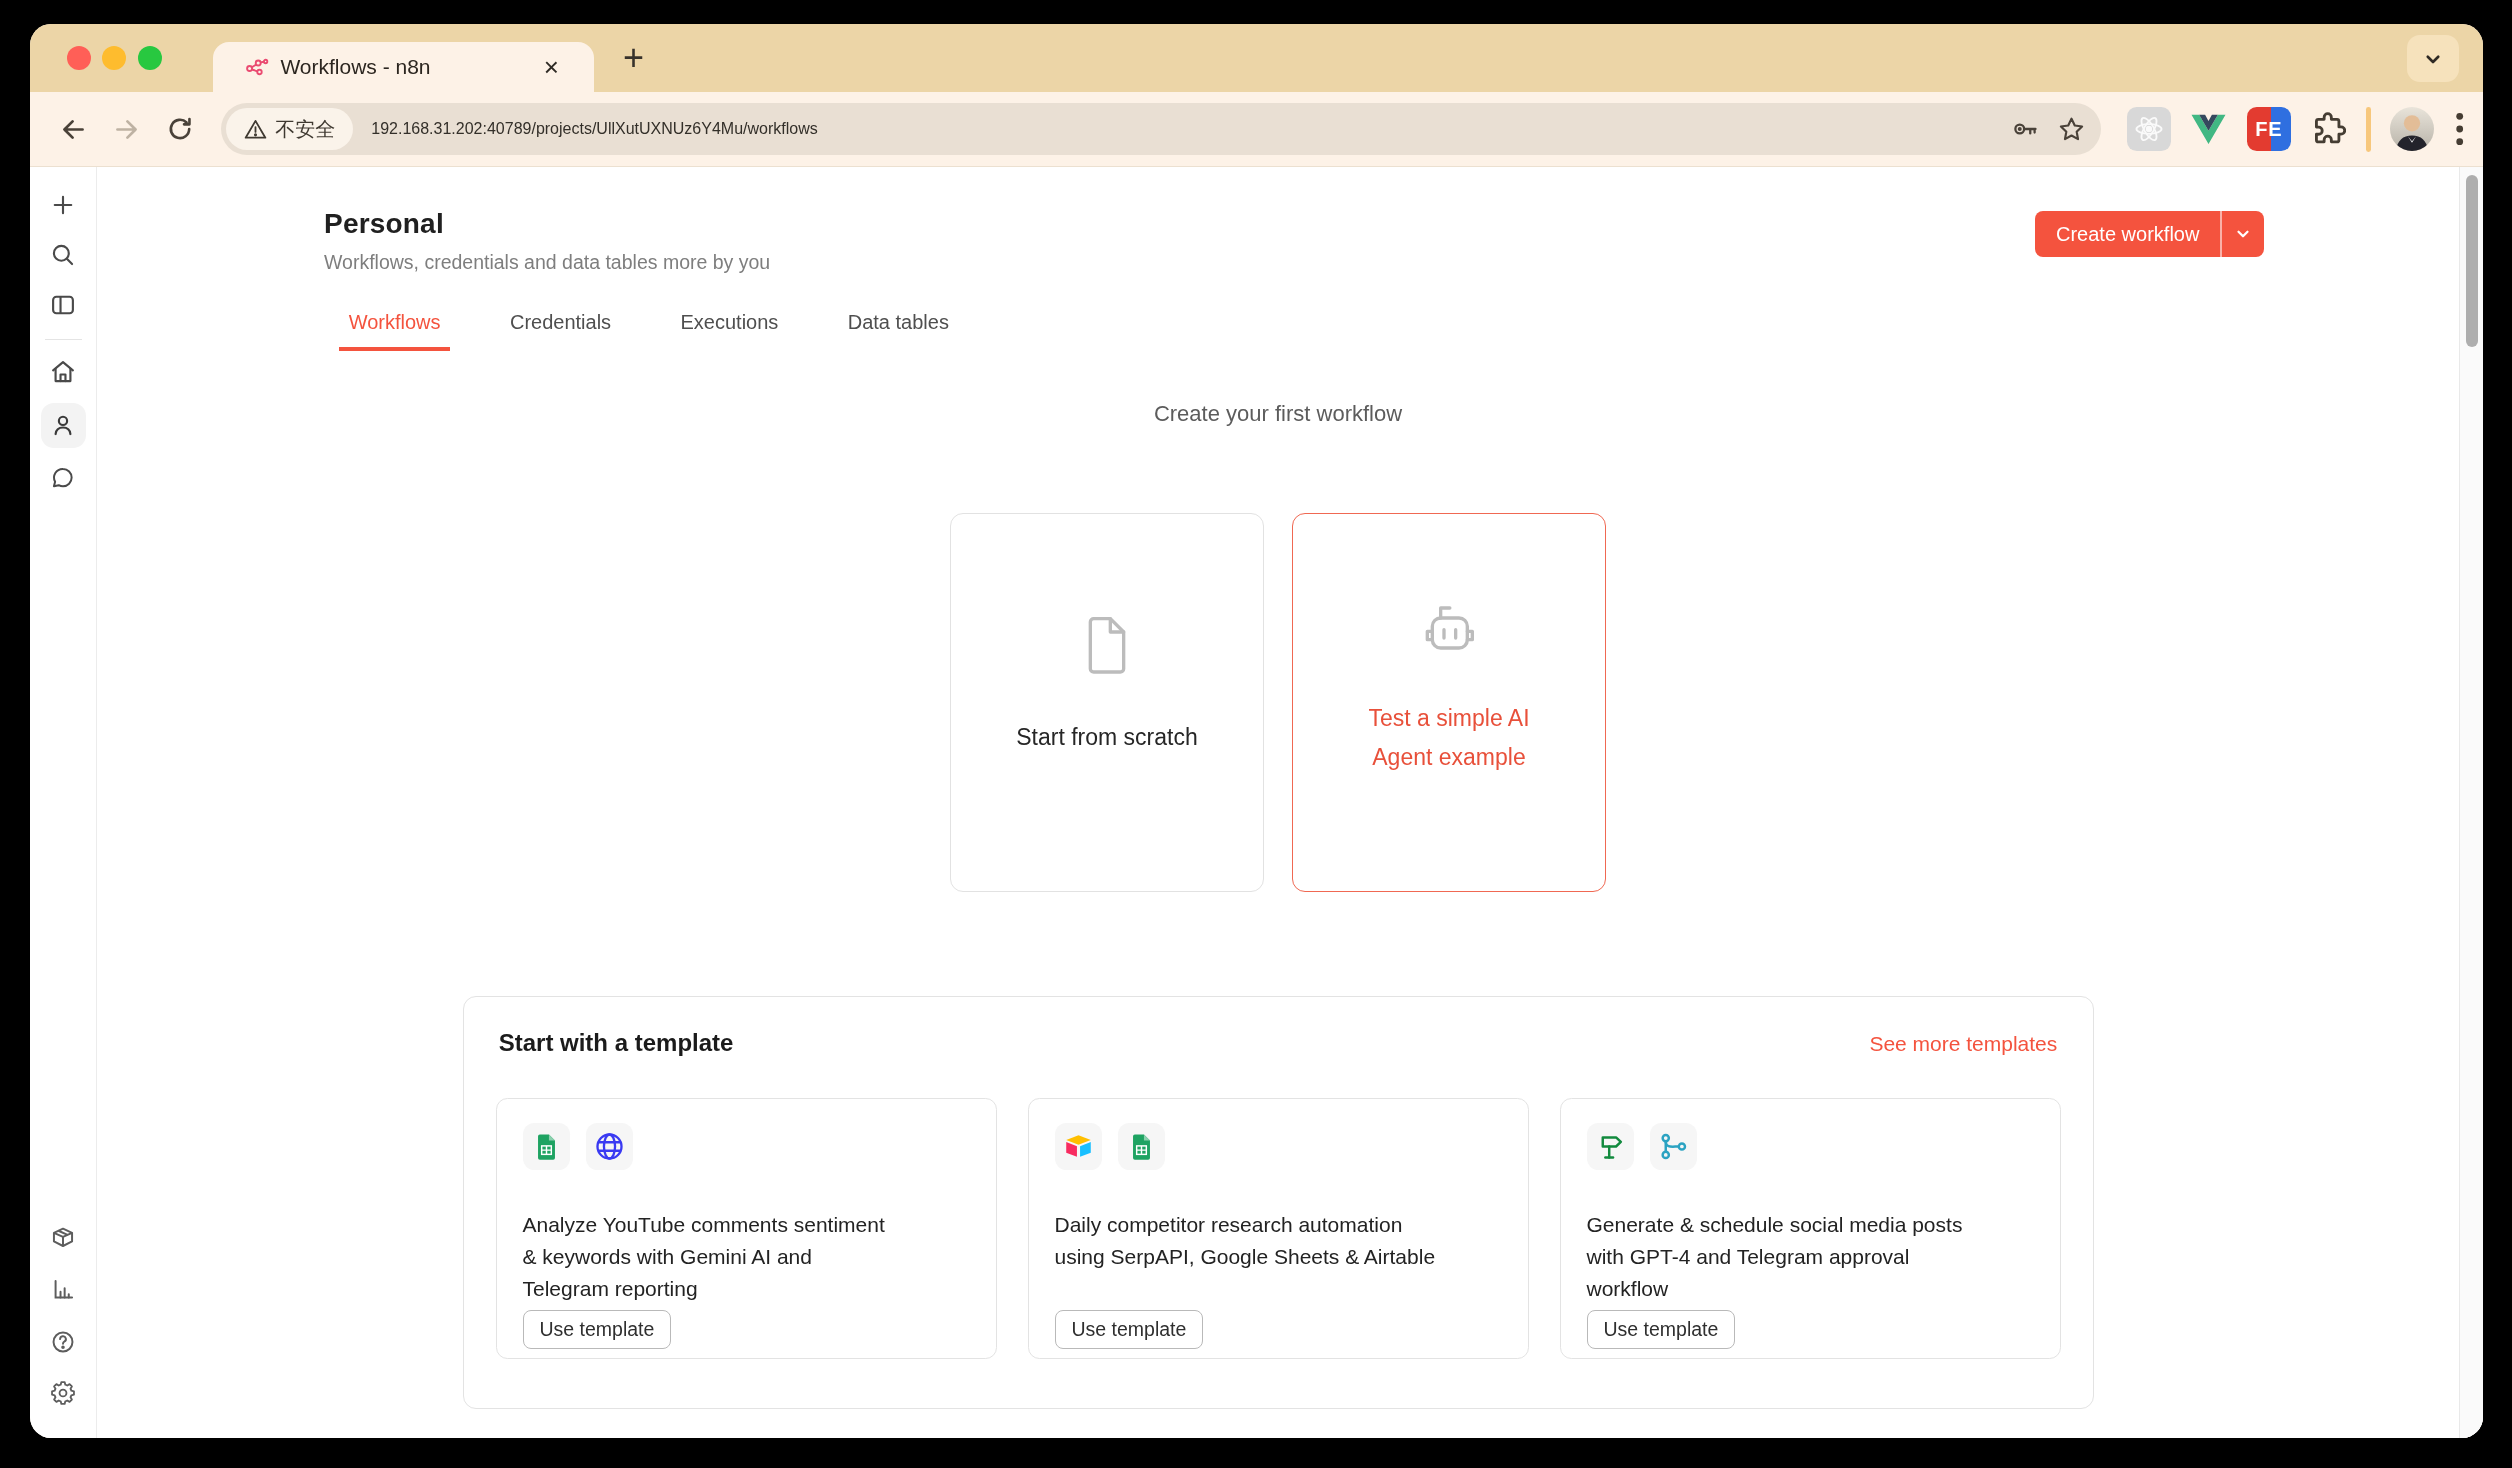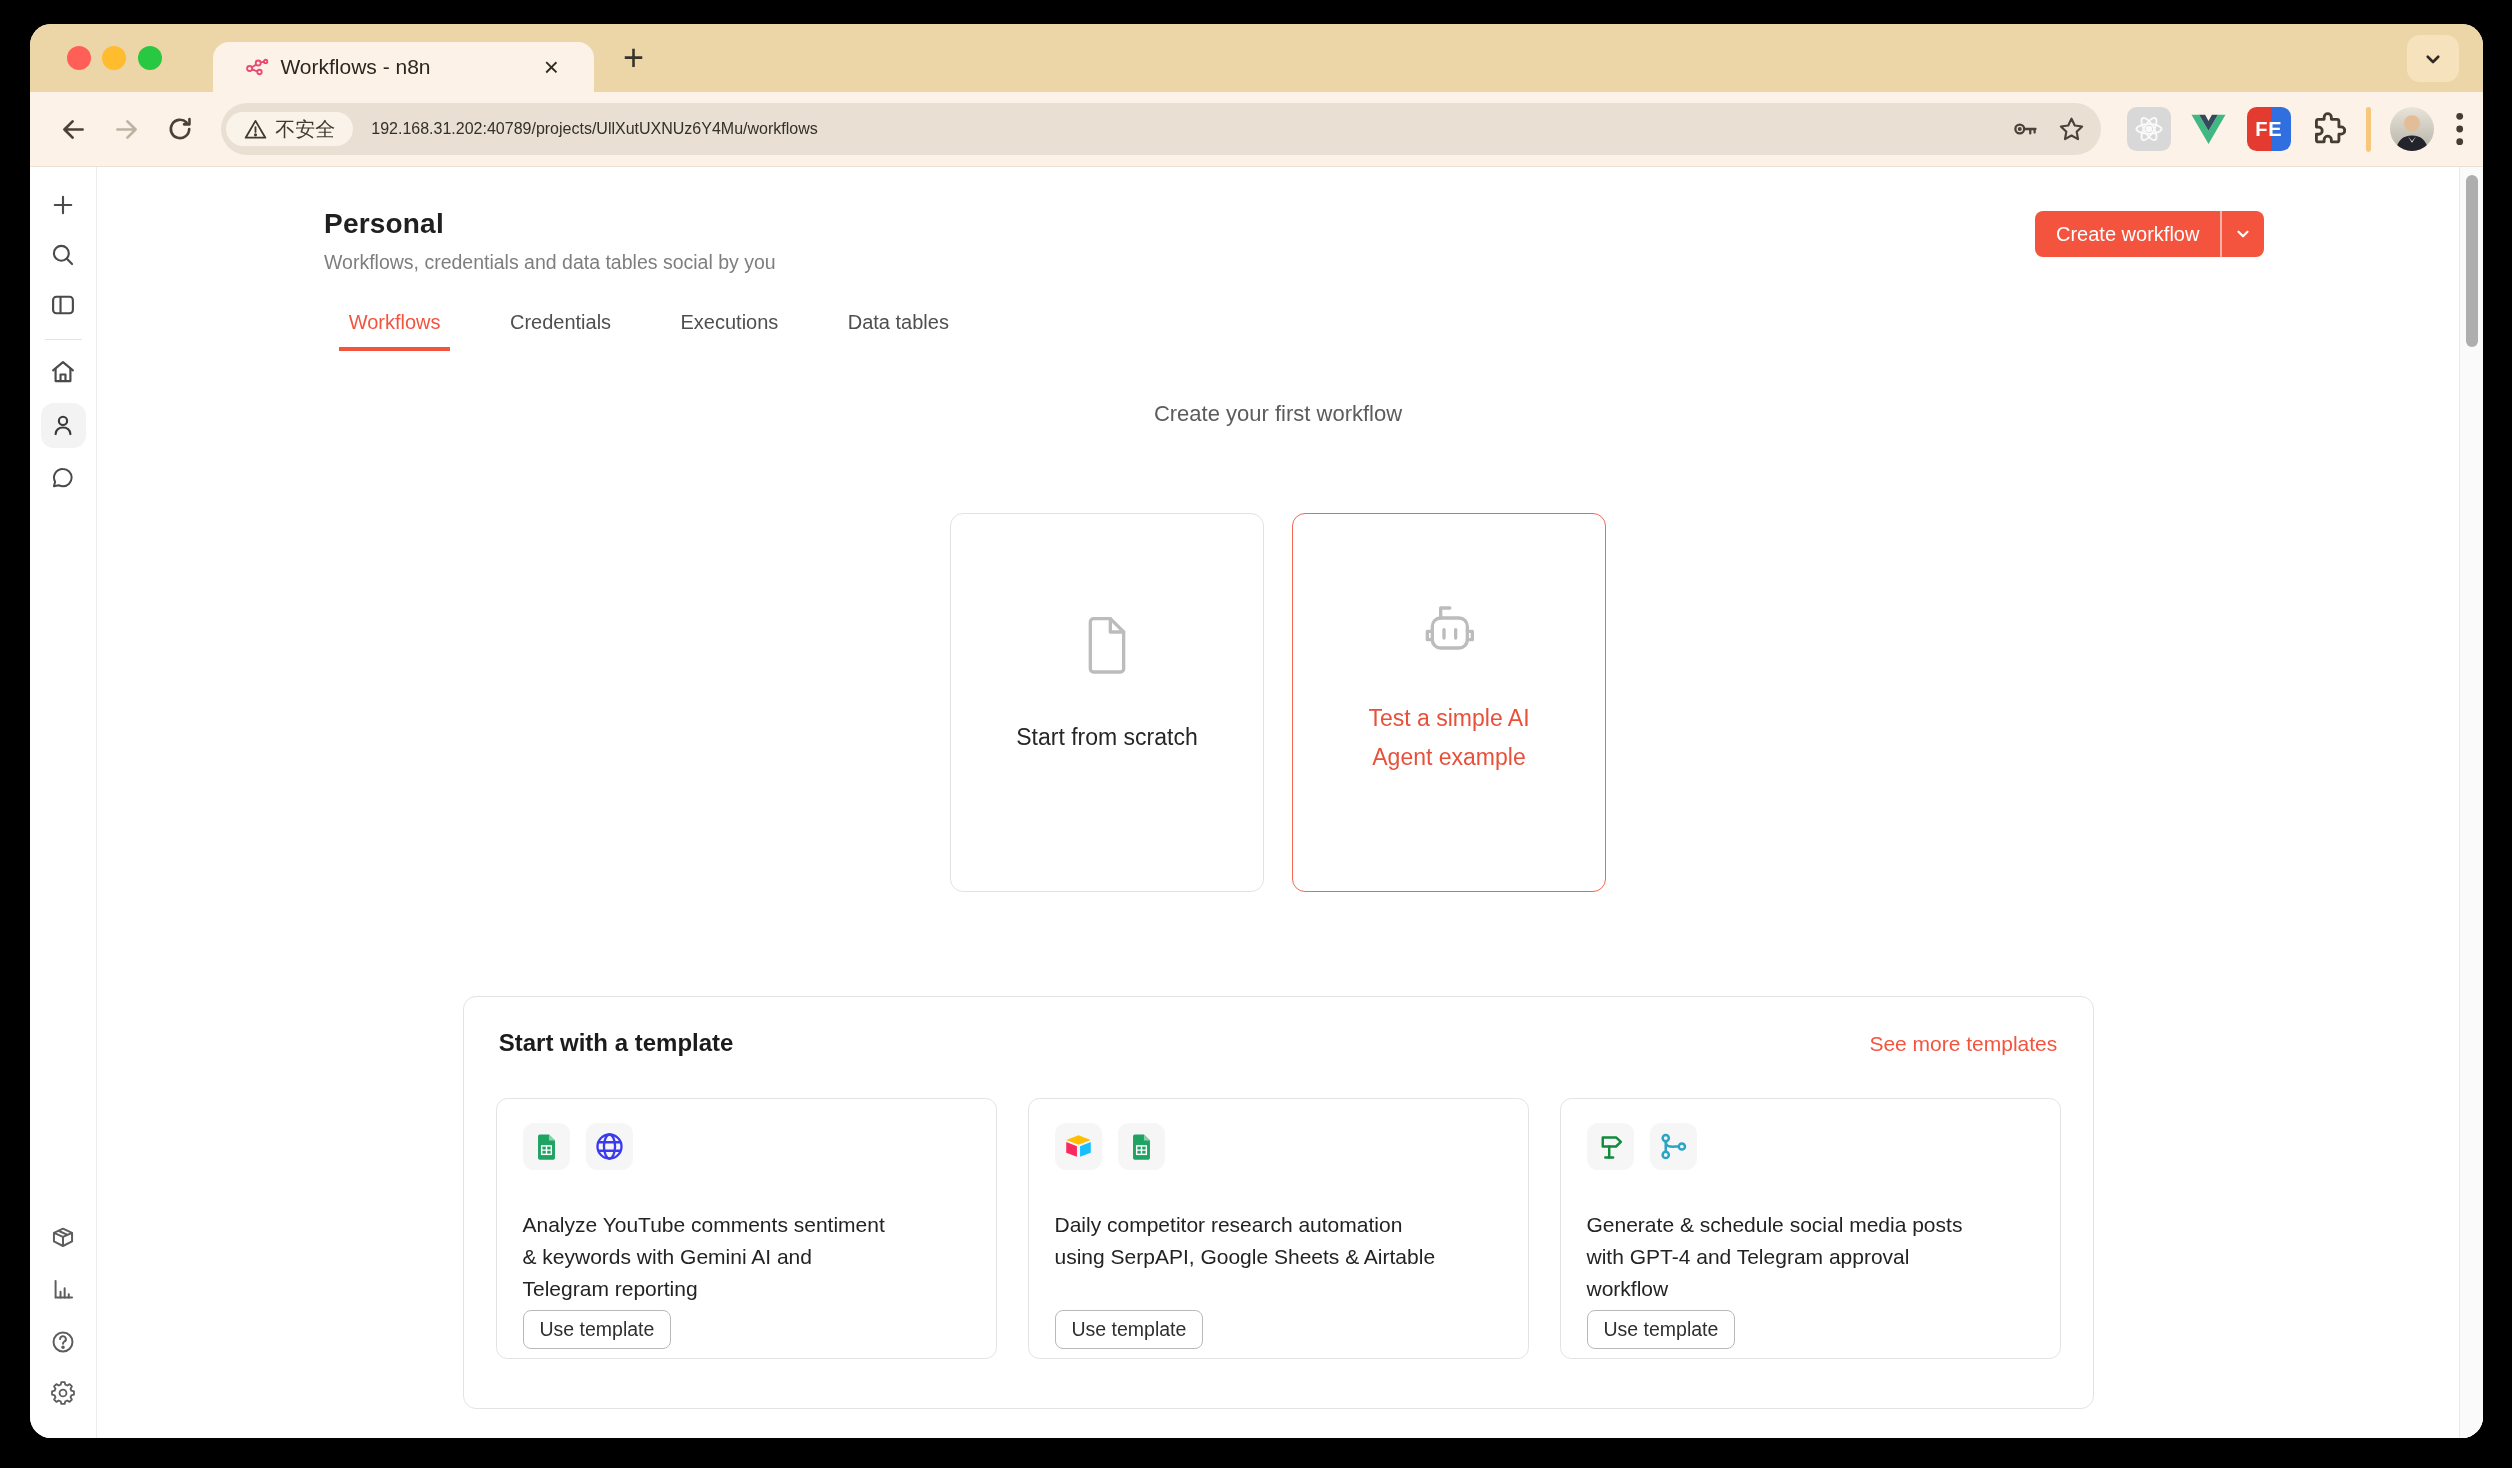--- a/index.html
+++ b/index.html
@@ -14,21 +14,21 @@
   .btab { position:absolute; left:183px; bottom:0; width:381px; height:50px; background:#fdf2e7; border-radius:16px 16px 0 0; display:flex; align-items:center; padding:0 32px; gap:11.4px; }
   .btab-title { flex:1; font-size:21px; color:#2c2620; white-space:nowrap; overflow:hidden; }
   .btab-close { font-size:26px; color:#2e2a24; line-height:1; padding:0 3.2px; }
   .newtab { position:absolute; left:581px; top:11.4px; width:45px; height:45px; display:flex; align-items:center; justify-content:center; font-size:36px; font-weight:300; color:#37322b; }
   .tabsearch { position:absolute; right:24px; top:11.4px; width:52px; height:47px; border-radius:13px; background:#f6e2bc; display:flex; align-items:center; justify-content:center; }
 
   
   .toolbar { height:75px; background:#fdf2e7; display:flex; align-items:center; padding:0 18px 0 21px; gap:8px; border-bottom:1.6px solid #ece0d0; }
   .navbtn { width:45px; height:45px; display:flex; align-items:center; justify-content:center; border-radius:50%; flex:0 0 auto; }
   .urlpill { flex:1; height:52px; margin:0 11.4px; border-radius:26px; background:#e9dfd3; display:flex; align-items:center; padding:0 14.6px 0 4.9px; gap:18px; min-width:0; }
-  .secchip { height:34px; border-radius:21px; background:#faf3ea; display:flex; align-items:center; gap:8px; padding:16px 18px; flex:0 0 auto; }
+  .secchip { height:42px; border-radius:21px; background:#faf3ea; display:flex; align-items:center; gap:8px; padding:16px 18px; flex:0 0 auto; }
   .secchip span { font-size:20px; color:#3f3931; }
   .urltext { font-size:16px; color:#332f29; white-space:nowrap; overflow:hidden; flex:1; }
   .pill-ic { flex:0 0 auto; display:flex; align-items:center; }
   .extrow { display:flex; align-items:center; gap:19.5px; flex:0 0 auto; padding-left:6.5px; }
   .extsq { width:44px; height:44px; border-radius:9.7px; display:flex; align-items:center; justify-content:center; }
   .ext-react { background:#d8d8d8; }
   .ext-fe { background:linear-gradient(90deg,#e33b30 54%,#2f6fe0 54%); color:#fff; font-weight:bold; font-size:20px; letter-spacing:0.8px; }
   .sep { width:4.9px; height:45px; border-radius:2.4px; background:#f7c77c; }
   .avatar { width:44px; height:44px; border-radius:50%; background:linear-gradient(180deg,#e9e4da,#b7b2a8); overflow:hidden; display:flex; align-items:center; justify-content:center; }
 
@@ -273,21 +273,21 @@
             </svg>
         </div>
       </div>
     </div>
 
     <div class="main">
 
       <div class="pheader">
         <div>
           <div class="ptitle">Personal</div>
-          <div class="psub">Workflows, credentials and data tables social by you</div>
+          <div class="psub">Workflows, credentials and data tables more by you</div>
         </div>
         <div class="cw-btn">
           <div class="cw-main">Create workflow</div>
           <div class="cw-div"></div>
           <div class="cw-caret">
             <svg width="18" height="18" viewBox="0 0 24 24" fill="none" stroke="#fff" stroke-width="3" stroke-linecap="round" stroke-linejoin="round">
                 <path d="M6 9l6 6 6-6"></path>
               </svg>
           </div>
         </div>

